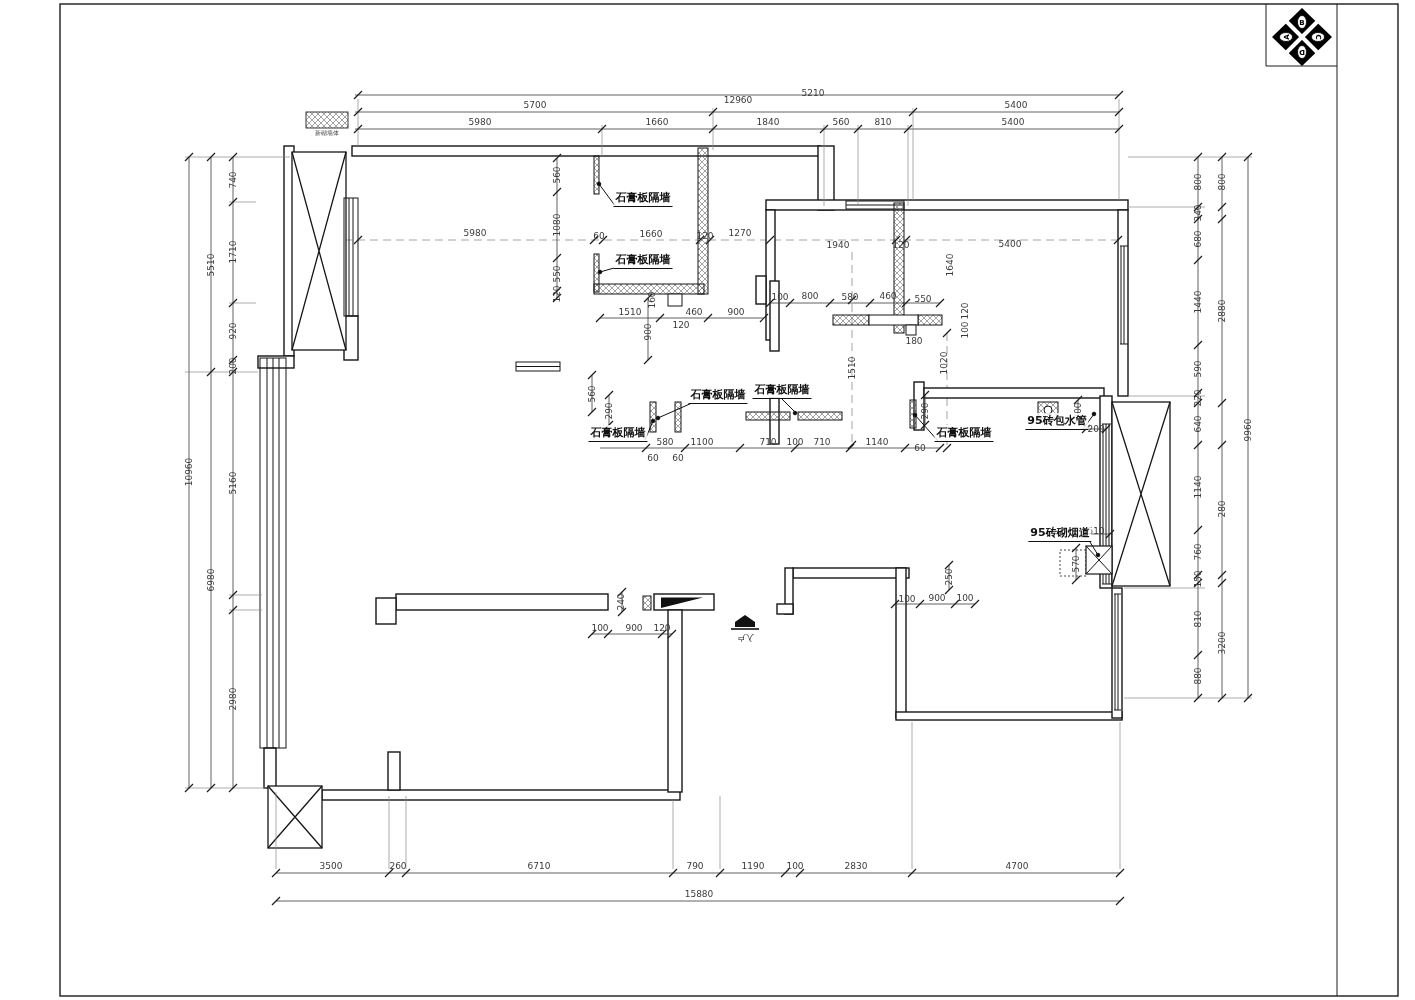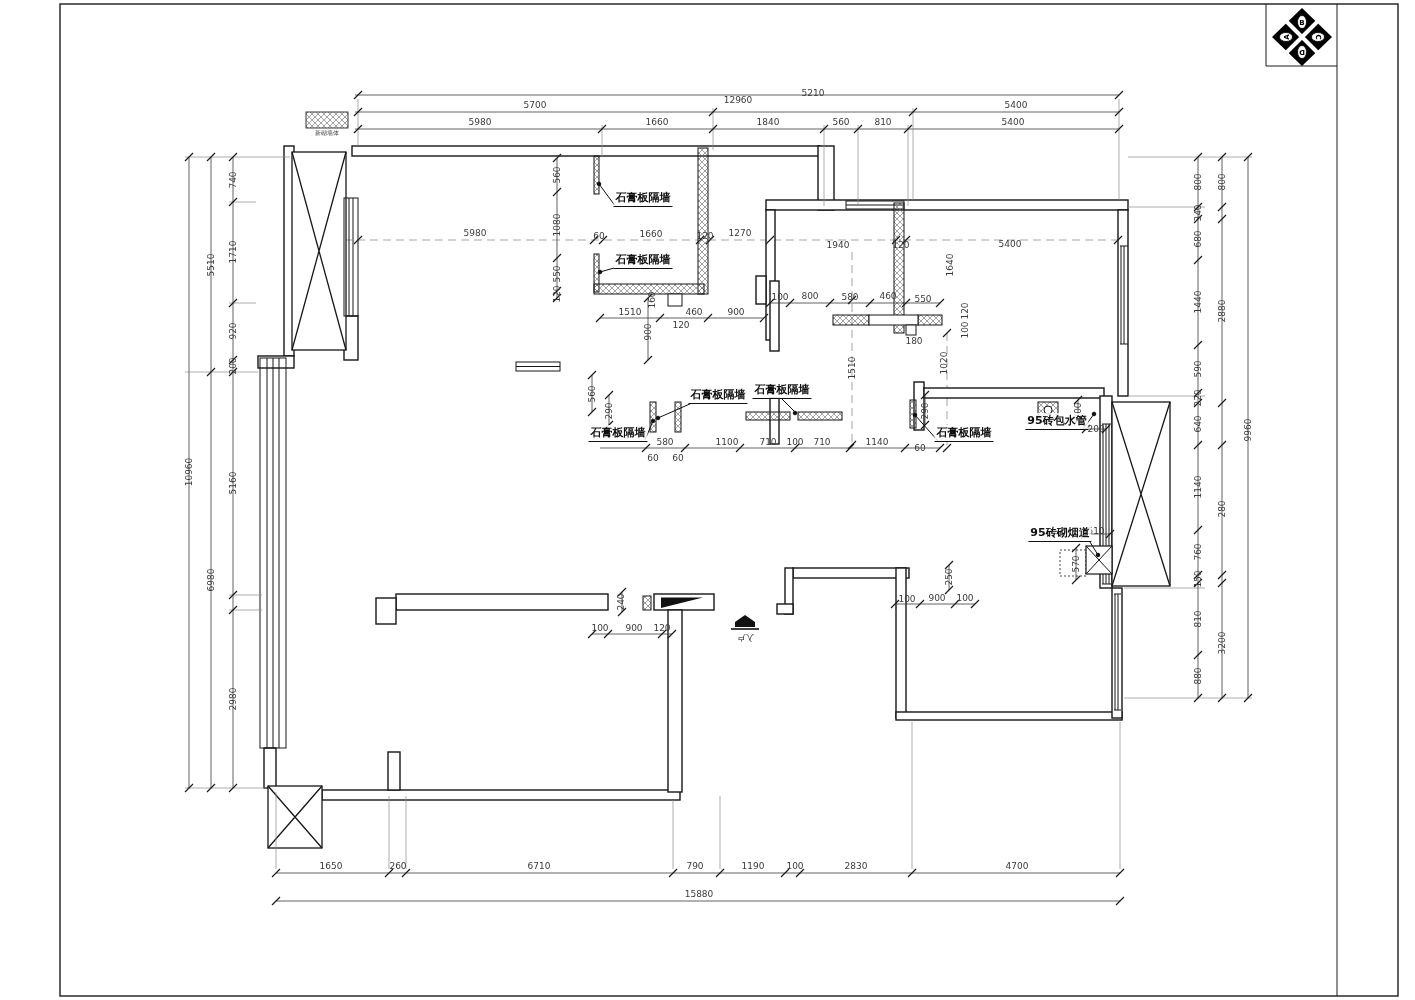--- a/index.html
+++ b/index.html
@@ -229,21 +229,21 @@
 <span class="dv" style="left:1198px;top:552px">760</span>
 <span class="dv" style="left:1198px;top:579px">150</span>
 <span class="dv" style="left:1198px;top:619px">810</span>
 <span class="dv" style="left:1198px;top:676px">880</span>
 <span class="dv" style="left:1222px;top:182px">800</span>
 <span class="dv" style="left:1222px;top:311px">2880</span>
 <span class="dv" style="left:1222px;top:509px">280</span>
 <span class="dv" style="left:1222px;top:643px">3200</span>
 <span class="dv" style="left:1248px;top:430px">9960</span>
 
-<span class="d" style="left:331px;top:866px">1650</span>
+<span class="d" style="left:331px;top:866px">3500</span>
 <span class="d" style="left:398px;top:866px">260</span>
 <span class="d" style="left:539px;top:866px">6710</span>
 <span class="d" style="left:695px;top:866px">790</span>
 <span class="d" style="left:753px;top:866px">1190</span>
 <span class="d" style="left:795px;top:866px">100</span>
 <span class="d" style="left:856px;top:866px">2830</span>
 <span class="d" style="left:1017px;top:866px">4700</span>
 <span class="d" style="left:699px;top:894px">15880</span>
 
 <span class="d" style="left:475px;top:233px">5980</span>
@@ -273,21 +273,21 @@
 <span class="d" style="left:850px;top:297px">580</span>
 <span class="d" style="left:888px;top:296px">460</span>
 <span class="d" style="left:923px;top:299px">550</span>
 <span class="d" style="left:914px;top:341px">180</span>
 <span class="dv" style="left:965px;top:311px">120</span>
 <span class="dv" style="left:965px;top:330px">100</span>
 <span class="dv" style="left:944px;top:363px">1020</span>
 <span class="dv" style="left:852px;top:368px">1510</span>
 
 <span class="d" style="left:665px;top:442px">580</span>
-<span class="d" style="left:727px;top:442px">1100</span>
+<span class="d" style="left:702px;top:442px">1100</span>
 <span class="d" style="left:768px;top:442px">710</span>
 <span class="d" style="left:795px;top:442px">100</span>
 <span class="d" style="left:822px;top:442px">710</span>
 <span class="d" style="left:877px;top:442px">1140</span>
 <span class="d" style="left:920px;top:448px">60</span>
 <span class="d" style="left:653px;top:458px">60</span>
 <span class="d" style="left:678px;top:458px">60</span>
 <span class="dv" style="left:592px;top:394px">560</span>
 <span class="dv" style="left:609px;top:411px">290</span>
 <span class="dv" style="left:925px;top:411px">290</span>

